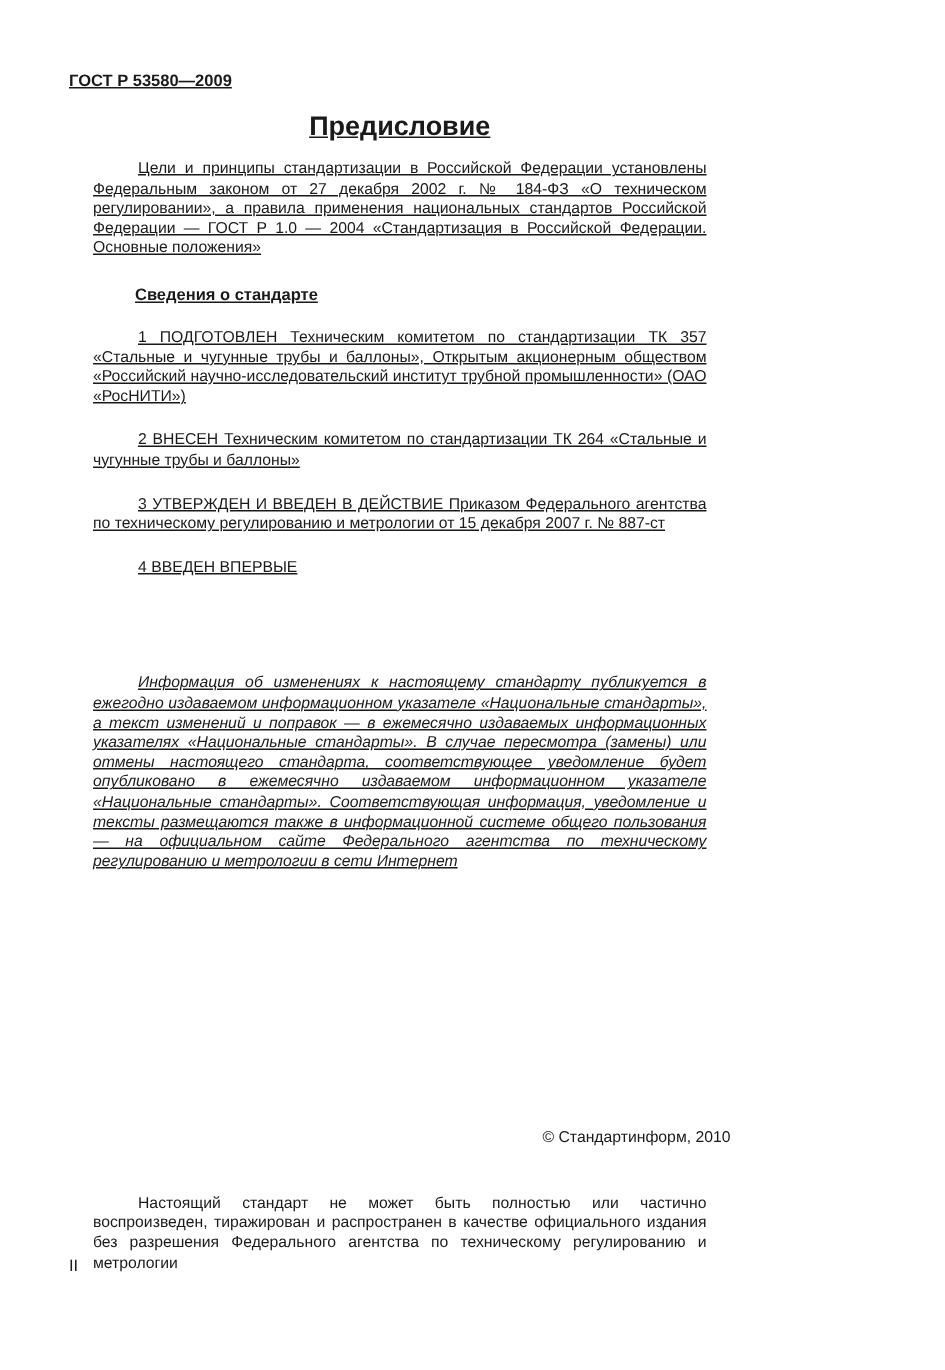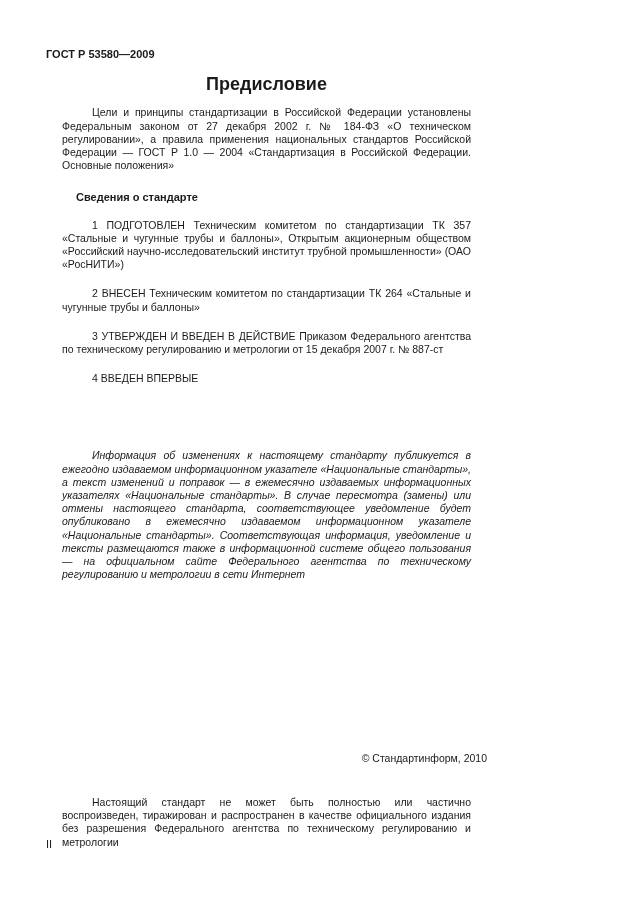--- a/index.html
+++ b/index.html
@@ -12,20 +12,21 @@
     width: 533px;
     height: 913px;
     background: #ffffff;
     color: #1a1a1a;
     font-family: "Liberation Sans", sans-serif;
     font-size: 10.5px;
     line-height: 13.2px;
     box-sizing: border-box;
     padding: 48px 46px 0 46px;
     overflow: hidden;
+    text-decoration: underline;
   }
   .doc-header {
     font-weight: bold;
     font-size: 11px;
   }
   .doc-title {
     text-align: center;
     font-weight: bold;
     font-size: 18px;
     margin-top: 17px;
@@ -35,21 +36,21 @@
   }
   .para {
     text-align: justify;
     text-indent: 30px;
     margin-top: 15px;
   }
   .section-heading {
     font-weight: bold;
     font-size: 11px;
     margin-top: 19px;
-    margin-left: 30px;
+    margin-left: 44px;
   }
   .item {
     text-align: justify;
     text-indent: 30px;
     margin-top: 14px;
   }
   .notice {
     font-style: italic;
     text-align: justify;
     text-indent: 30px;

